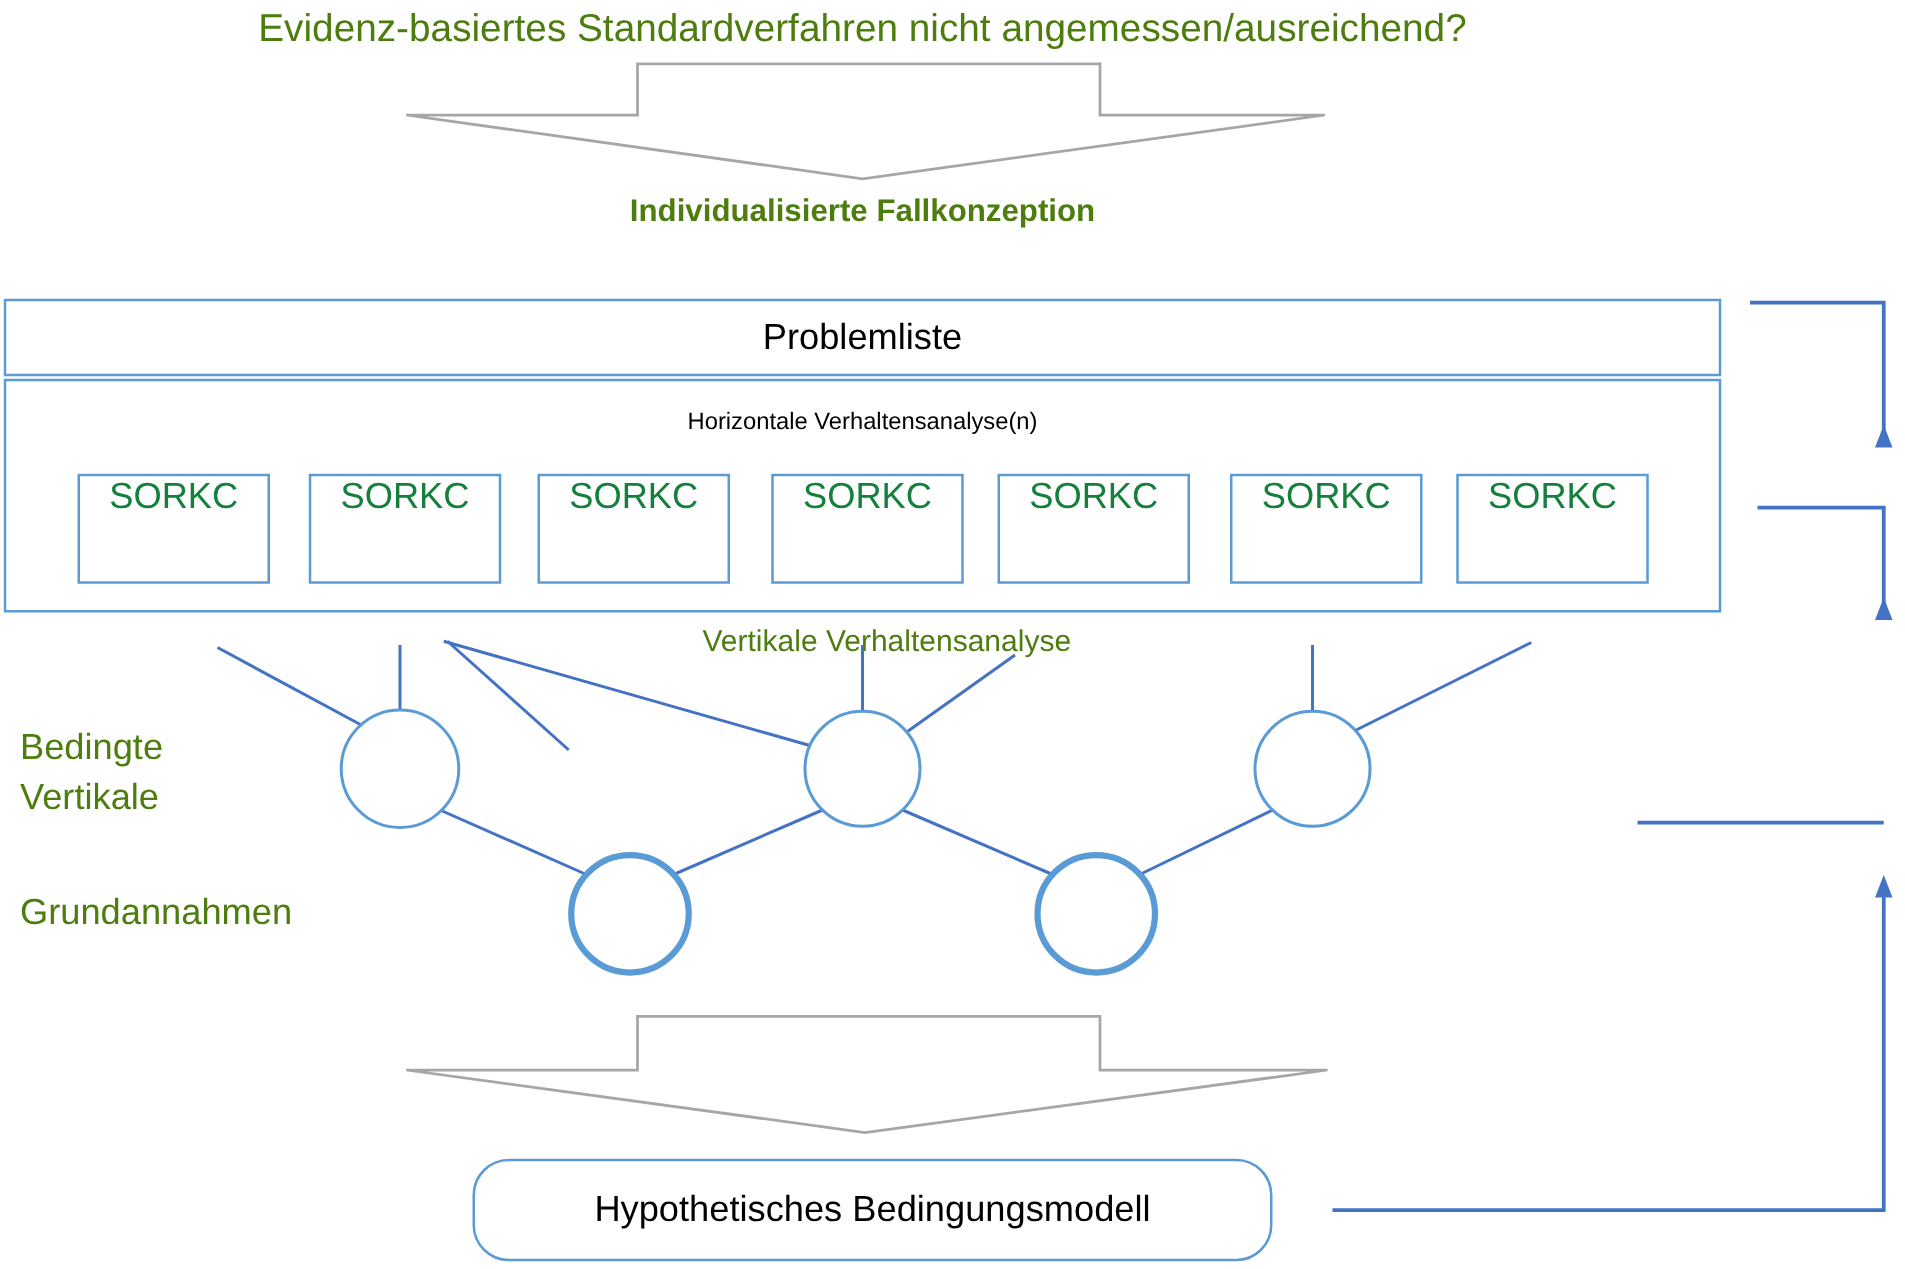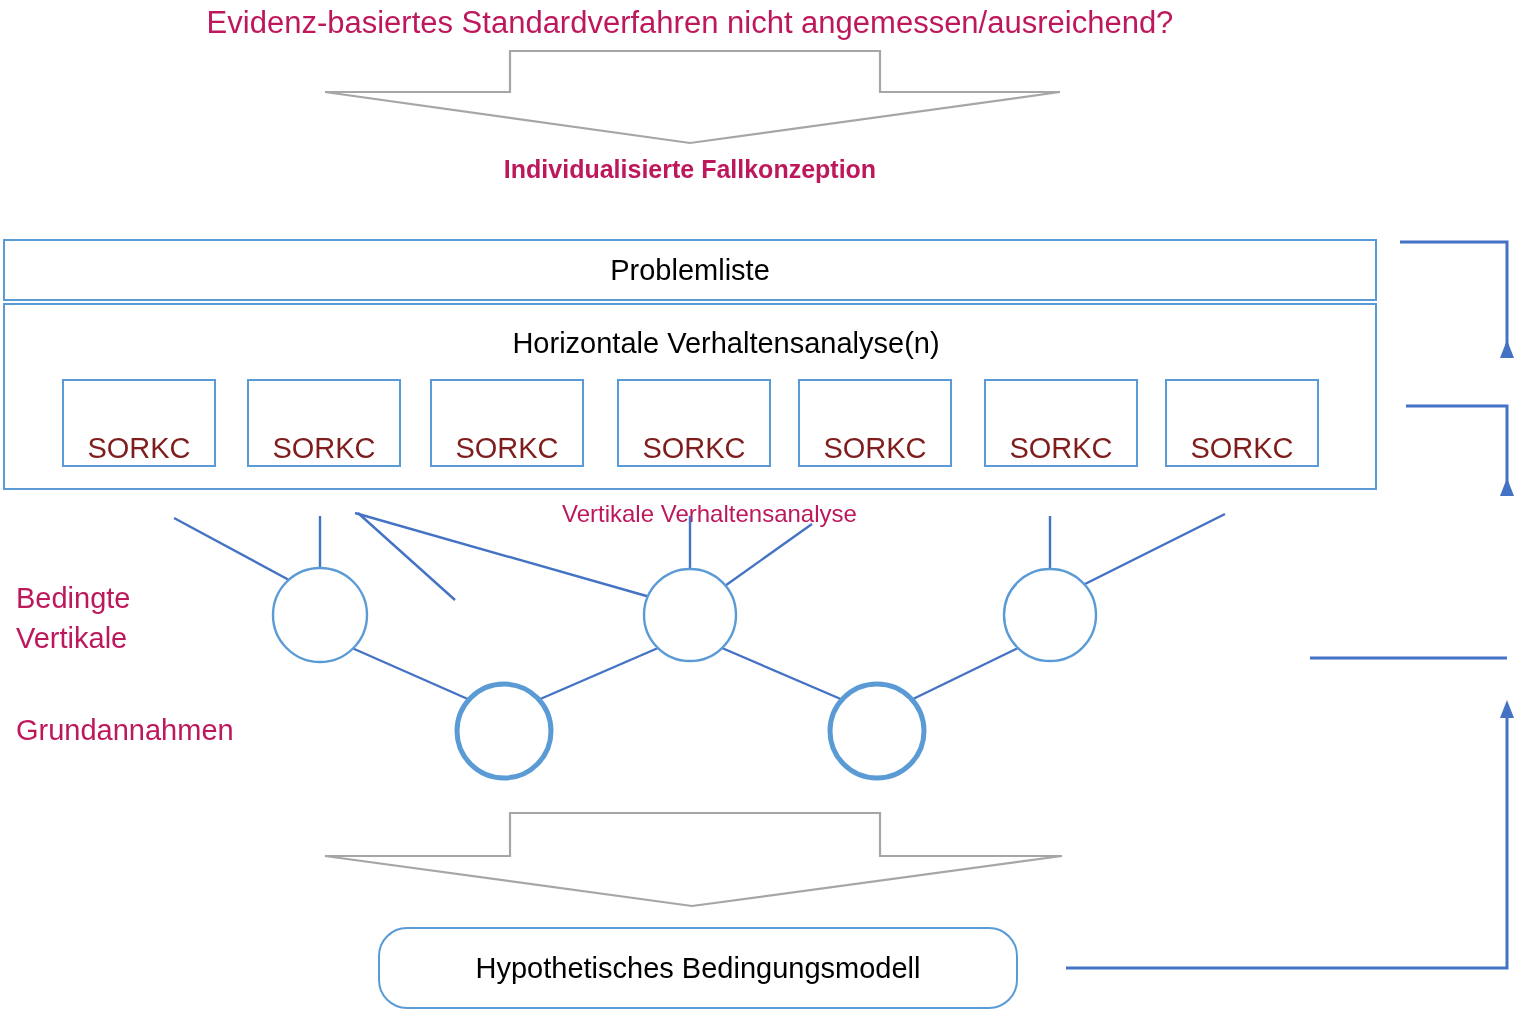--- a/index.html
+++ b/index.html
@@ -18,21 +18,21 @@
     height: 1015px;
     background: #ffffff;
     overflow: hidden;
   }
 
   
   .txt {
     position: absolute;
     white-space: nowrap;
     line-height: 1.15;
-    color: #be185d;
+    color: #4d7c0f;
   }
   #title-question {
     left: 0;
     top: 5px;
     width: 1380px;
     text-align: center;
     font-size: 31px;
   }
   #heading-fallkonzeption {
     left: 0;
@@ -89,43 +89,42 @@
     width: 1374px;
     height: 187px;
     display: block;
   }
   #horizontale-title {
     position: absolute;
     left: 0;
     top: 22px;
     width: 100%;
     text-align: center;
-    font-size: 29px;
-    padding-left: 36px;
+    font-size: 19px;
   }
   .sorkc-row {
     position: absolute;
     left: 0;
     top: 74px;
     width: 100%;
     height: 88px;
   }
   .sorkc-box {
     position: absolute;
     top: 0;
     width: 154px;
     height: 88px;
     border: 2.5px solid #5b9bd5;
     background: #fff;
     box-sizing: border-box;
     display: flex;
-    align-items: flex-end;
+    align-items: flex-start;
     justify-content: center;
     font-size: 29px;
-    color: #7f1d1d;
+    color: #15803d;
   }
   #box-hypothetisches {
     left: 378px;
     top: 927px;
     width: 640px;
     height: 82px;
     border-radius: 29px;
   }
 
   

